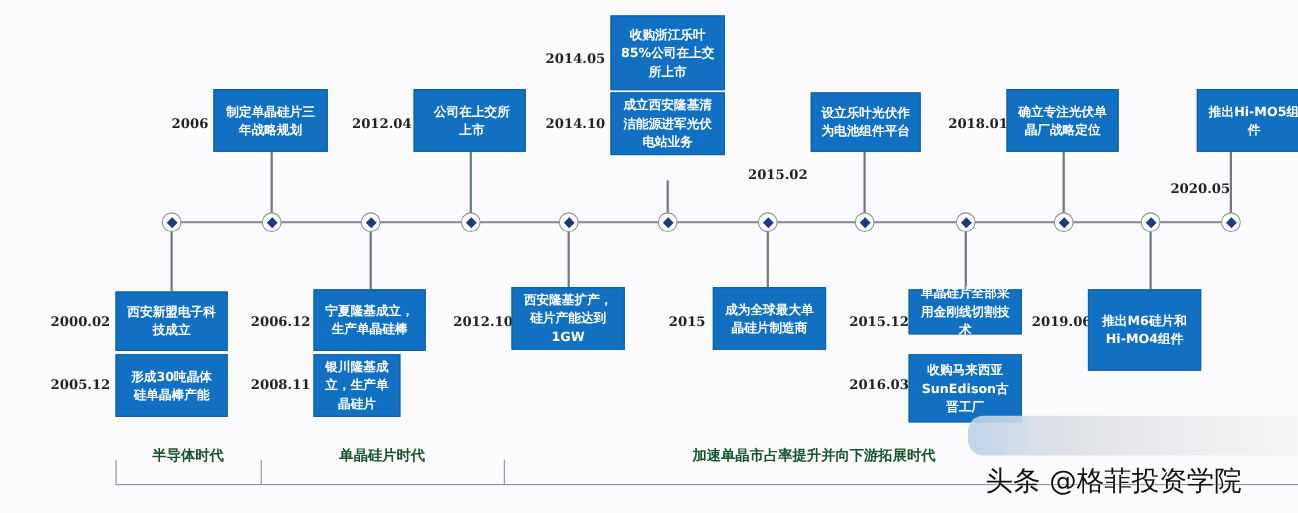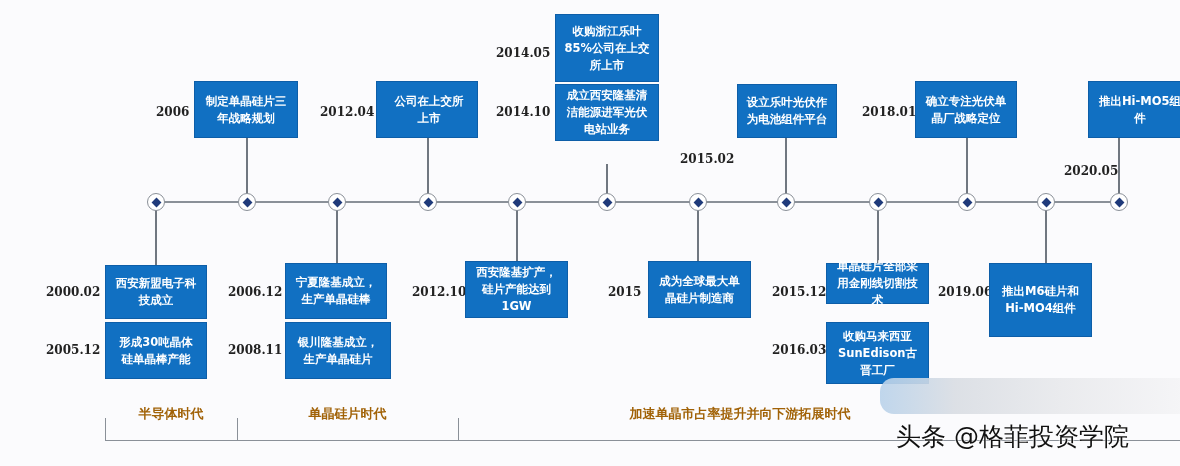--- a/index.html
+++ b/index.html
@@ -23,21 +23,21 @@
     position: absolute; left: 155px; top: 201px; width: 965px; height: 2px; background: #8a9098;
   }
   .vline { position: absolute; width: 2px; background: #707780; }
   .node {
     position: absolute; width: 18px; height: 18px; border-radius: 50%;
     border: 1.5px solid #8a9098; background: #ffffff; box-sizing: border-box;
     display: flex; align-items: center; justify-content: center;
   }
   .node .dot { width: 7px; height: 7px; background: #1f3a7a; transform: rotate(45deg); }
   .era-label {
-    position: absolute; top: 405px; font-size: 13px; font-weight: bold; color: #a16207;
+    position: absolute; top: 405px; font-size: 13px; font-weight: bold; color: #14532d;
     text-align: center; white-space: nowrap;
   }
   .era-bar { position: absolute; top: 440px; height: 1px; background: #8a9098; }
   .era-tick { position: absolute; top: 418px; width: 1px; height: 23px; background: #8a9098; }
   .watermark {
     position: absolute; left: 896px; top: 420px; font-size: 25px; color: #111;
     white-space: nowrap; text-shadow: 0 0 2px #fff, 0 0 2px #fff;
   }
   .blur-patch {
     position: absolute; left: 880px; top: 378px; width: 300px; height: 36px;
@@ -124,21 +124,21 @@
 <div class="date" style="left:46px;top:285px;">2000.02</div>
 <div class="box" style="left:105px;top:265px;width:102px;height:54px;">西安新盟电子科技成立</div>
 
 <div class="date" style="left:46px;top:343px;">2005.12</div>
 <div class="box" style="left:105px;top:322px;width:102px;height:57px;">形成30吨晶体硅单晶棒产能</div>
 
 <div class="date" style="left:228px;top:285px;">2006.12</div>
 <div class="box" style="left:285px;top:263px;width:102px;height:56px;">宁夏隆基成立，生产单晶硅棒</div>
 
 <div class="date" style="left:228px;top:343px;">2008.11</div>
-<div class="box" style="left:285px;top:322px;width:106px;height:57px;">银川隆基成立，生产单晶硅片</div>
+<div class="box" style="left:285px;top:322px;width:79px;height:57px;">银川隆基成立，生产单晶硅片</div>
 
 <div class="date" style="left:412px;top:285px;">2012.10</div>
 <div class="box" style="left:465px;top:261px;width:103px;height:57px;">西安隆基扩产，硅片产能达到1GW</div>
 
 <div class="date" style="left:608px;top:285px;">2015</div>
 <div class="box" style="left:648px;top:261px;width:103px;height:57px;">成为全球最大单晶硅片制造商</div>
 
 <div class="date" style="left:772px;top:285px;">2015.12</div>
 <div class="box" style="left:826px;top:263px;width:103px;height:41px;">单晶硅片全部采用金刚线切割技术</div>
 

